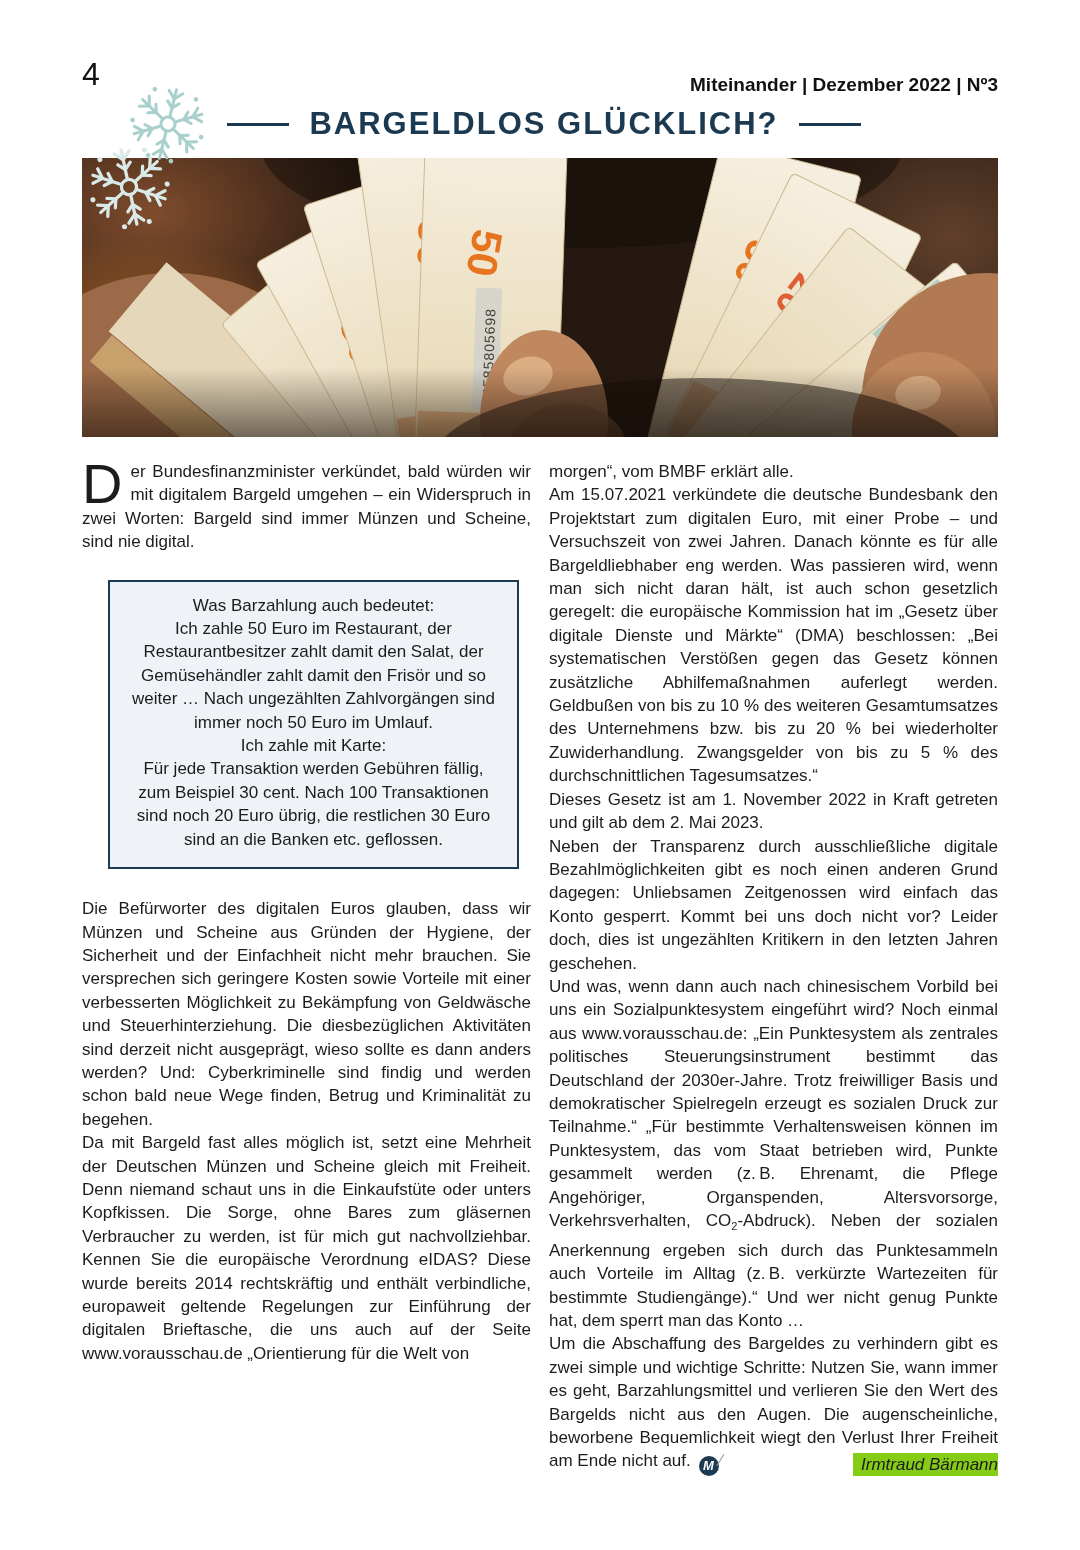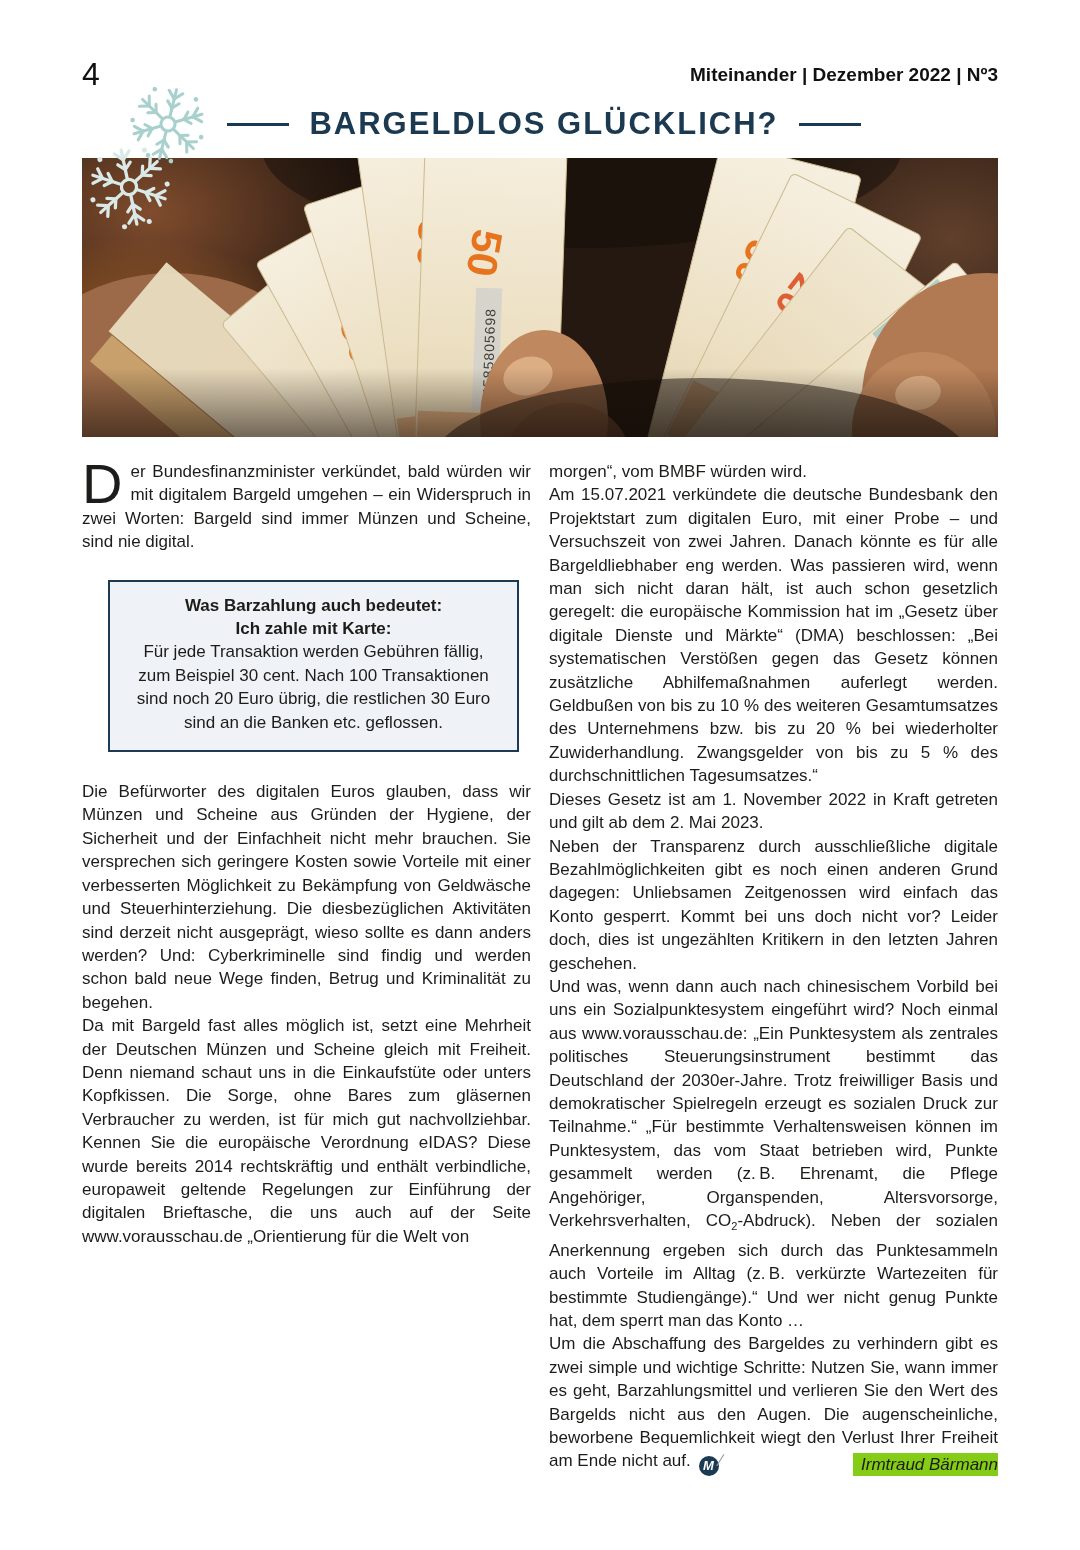--- a/index.html
+++ b/index.html
@@ -2,21 +2,21 @@
 <html lang="de"><head>
 <meta charset="utf-8">
 <style>
   html,body{margin:0;padding:0;background:#fff;}
   .page{
     position:relative;width:1080px;height:1550px;background:#ffffff;
     font-family:"Liberation Sans",sans-serif;color:#1c1c1a;overflow:hidden;
   }
   
   .page-number{position:absolute;left:82px;top:56px;font-size:32px;color:#111;}
-  .header-right{position:absolute;right:82px;top:64px;font-size:19px;font-weight:700;color:#111;}
+  .header-right{position:absolute;right:82px;top:74px;font-size:19px;font-weight:700;color:#111;}
   .title-row{position:absolute;left:4px;top:106px;width:100%;display:flex;align-items:center;justify-content:center;gap:20px;}
   .title-rule{width:62px;height:3px;background:#1b3950;}
   h1.title{margin:0;font-size:31px;font-weight:700;letter-spacing:2px;color:#1b3950;}
   
   .flake{position:absolute;}
   .flake1{left:128px;top:84px;width:80px;height:80px;color:#a8d0cd;transform:rotate(14deg);z-index:3;}
   .flake2{left:86px;top:144px;width:86px;height:86px;color:#d9e9e7;transform:rotate(-12deg);z-index:3;}
   
   .photo{position:absolute;left:82px;top:158px;width:916px;height:279px;z-index:1;}
   .photo svg{display:block;width:100%;height:100%;}
@@ -26,21 +26,21 @@
   p.body-p{margin:0;font-size:17px;line-height:23.4px;text-align:justify;color:#1c1c1a;}
   .dropcap{float:left;font-size:56px;line-height:44px;padding:2px 8px 0 0;color:#1c1c1a;}
   b{font-weight:400;}
   sub{font-size:11px;}
   
   .infobox{
     margin:26px 12px 28px 26px;border:2px solid #1c3a52;background:#eff2f6;
     padding:12px 16px 16px;text-align:center;
   }
   .infobox p{margin:0;font-size:17px;line-height:23.4px;}
-  .infobox .box-h{font-weight:700;}
+  .infobox .box-h{font-weight:400;}
   
   .last-p{position:relative;}
   .logo-badge{
     display:inline-block;width:20px;height:20px;border-radius:50%;
     background:#1c3a52;color:#fff;font-style:italic;font-weight:700;font-size:13px;
     line-height:20px;text-align:center;vertical-align:-4px;margin-left:3px;
   }
   .logo-slash{color:#8fa0ab;font-size:17px;margin-left:1px;}
   .author{position:absolute;right:0;bottom:0;font-style:italic;background:#84cc16;padding-left:8px;}
 </style>
@@ -209,30 +209,31 @@
     </svg>
   </div>
 
   <div class="columns">
 
     <div class="col">
       <p class="body-p"><span class="dropcap">D</span><span>er Bundesfinanzminister verkündet, bald würden wir mit digitalem Bargeld umgehen – ein Widerspruch in zwei Worten: Bargeld sind immer Münzen und Scheine, sind nie digital.</span></p>
 
       <div class="infobox">
         <p class="box-h">Was Barzahlung auch bedeutet:</p>
+        <p>Ich zahle 50 Euro im Restaurant, der Restaurantbesitzer zahlt damit den Salat, der Gemüsehändler zahlt damit den Frisör und so weiter … Nach ungezählten Zahlvorgängen sind immer noch 50 Euro im Umlauf.</p>
         <p class="box-h">Ich zahle mit Karte:</p>
         <p>Für jede Transaktion werden Gebühren fällig, zum Beispiel 30 cent. Nach 100 Transaktionen sind noch 20 Euro übrig, die restlichen 30 Euro sind an die Banken etc. geflossen.</p>
       </div>
 
       <p class="body-p">Die Befürworter des digitalen Euros glauben, dass wir Münzen und Scheine aus Gründen der Hygiene, der Sicherheit und der Einfachheit nicht mehr brauchen. Sie versprechen sich geringere Kosten sowie Vorteile mit einer verbesserten Möglichkeit zu Bekämpfung von Geldwäsche und Steuerhinterziehung. Die diesbezüglichen Aktivitäten sind derzeit nicht ausgeprägt, wieso sollte es dann anders werden? Und: Cyberkriminelle sind findig und werden schon bald neue Wege finden, Betrug und Kriminalität zu begehen.</p>
       <p class="body-p"><span>Da mit Bargeld fast alles möglich ist, setzt eine Mehrheit der Deutschen Münzen und Scheine gleich mit Freiheit. Denn niemand schaut uns in die Einkaufstüte oder unters Kopfkissen. Die Sorge, ohne Bares zum gläsernen Verbraucher zu werden, ist für mich gut nachvollziehbar. Kennen Sie die europäische Verordnung eIDAS? Diese wurde bereits 2014 rechtskräftig und enthält verbindliche, europaweit geltende Regelungen zur Einführung der digitalen Brieftasche, die uns auch auf der Seite </span><b>www.vorausschau.de</b><span> „Orientierung für die Welt von</span></p>
     </div>
 
     <div class="col">
-      <p class="body-p">morgen“, vom BMBF würden wird.</p>
+      <p class="body-p">morgen“, vom BMBF erklärt alle.</p>
       <p class="body-p">Am 15.07.2021 verkündete die deutsche Bundesbank den Projektstart zum digitalen Euro, mit einer Probe – und Versuchszeit von zwei Jahren. Danach könnte es für alle Bargeldliebhaber eng werden. Was passieren wird, wenn man sich nicht daran hält, ist auch schon gesetzlich geregelt: die europäische Kommission hat im „Gesetz über digitale Dienste und Märkte“ (DMA) beschlossen: „Bei systematischen Verstößen gegen das Gesetz können zusätzliche Abhilfemaßnahmen auferlegt werden. Geldbußen von bis zu 10 % des weiteren Gesamtumsatzes des Unternehmens bzw. bis zu 20 % bei wiederholter Zuwiderhandlung. Zwangsgelder von bis zu 5 % des durchschnittlichen Tagesumsatzes.“</p>
       <p class="body-p">Dieses Gesetz ist am 1. November 2022 in Kraft getreten und gilt ab dem 2. Mai 2023.</p>
       <p class="body-p">Neben der Transparenz durch ausschließliche digitale Bezahlmöglichkeiten gibt es noch einen anderen Grund dagegen: Unliebsamen Zeitgenossen wird einfach das Konto gesperrt. Kommt bei uns doch nicht vor? Leider doch, dies ist ungezählten Kritikern in den letzten Jahren geschehen.</p>
       <p class="body-p"><span>Und was, wenn dann auch nach chinesischem Vorbild bei uns ein Sozialpunktesystem eingeführt wird? Noch einmal aus </span><b>www.vorausschau.de:</b><span> „Ein Punktesystem als zentrales politisches Steuerungsinstrument bestimmt das Deutschland der 2030er-Jahre. Trotz freiwilliger Basis und demokratischer Spielregeln erzeugt es sozialen Druck zur Teilnahme.“ „Für bestimmte Verhaltensweisen können im Punktesystem, das vom Staat betrieben wird, Punkte gesammelt werden (z. B. Ehrenamt, die Pflege Angehöriger, Organspenden, Altersvorsorge, Verkehrsverhalten, CO</span><sub>2</sub><span>-Abdruck). Neben der sozialen Anerkennung ergeben sich durch das Punktesammeln auch Vorteile im Alltag (z. B. verkürzte Wartezeiten für bestimmte Studiengänge).“ Und wer nicht genug Punkte hat, dem sperrt man das Konto …</span></p>
       <p class="body-p last-p">
         <span>Um die Abschaffung des Bargeldes zu verhindern gibt es zwei simple und wichtige Schritte: Nutzen Sie, wann immer es geht, Barzahlungsmittel und verlieren Sie den Wert des Bargelds nicht aus den Augen. Die augenscheinliche, beworbene Bequemlichkeit wiegt den Verlust Ihrer Freiheit am Ende nicht auf.</span>
         <span class="logo-badge">M</span><span class="logo-slash">∕</span>
         <span class="author">Irmtraud Bärmann</span>
       </p>
     </div>

